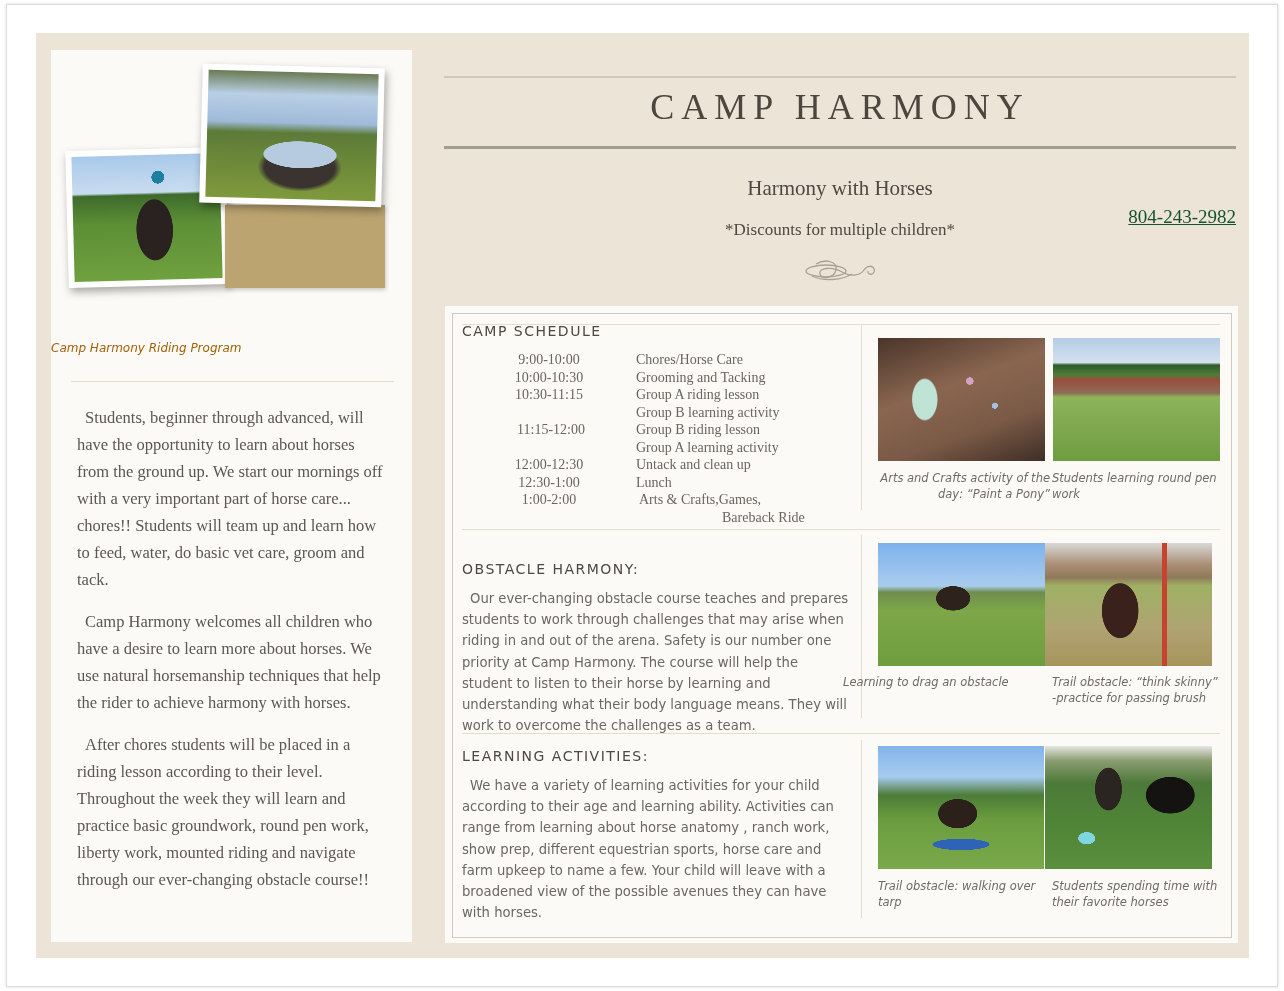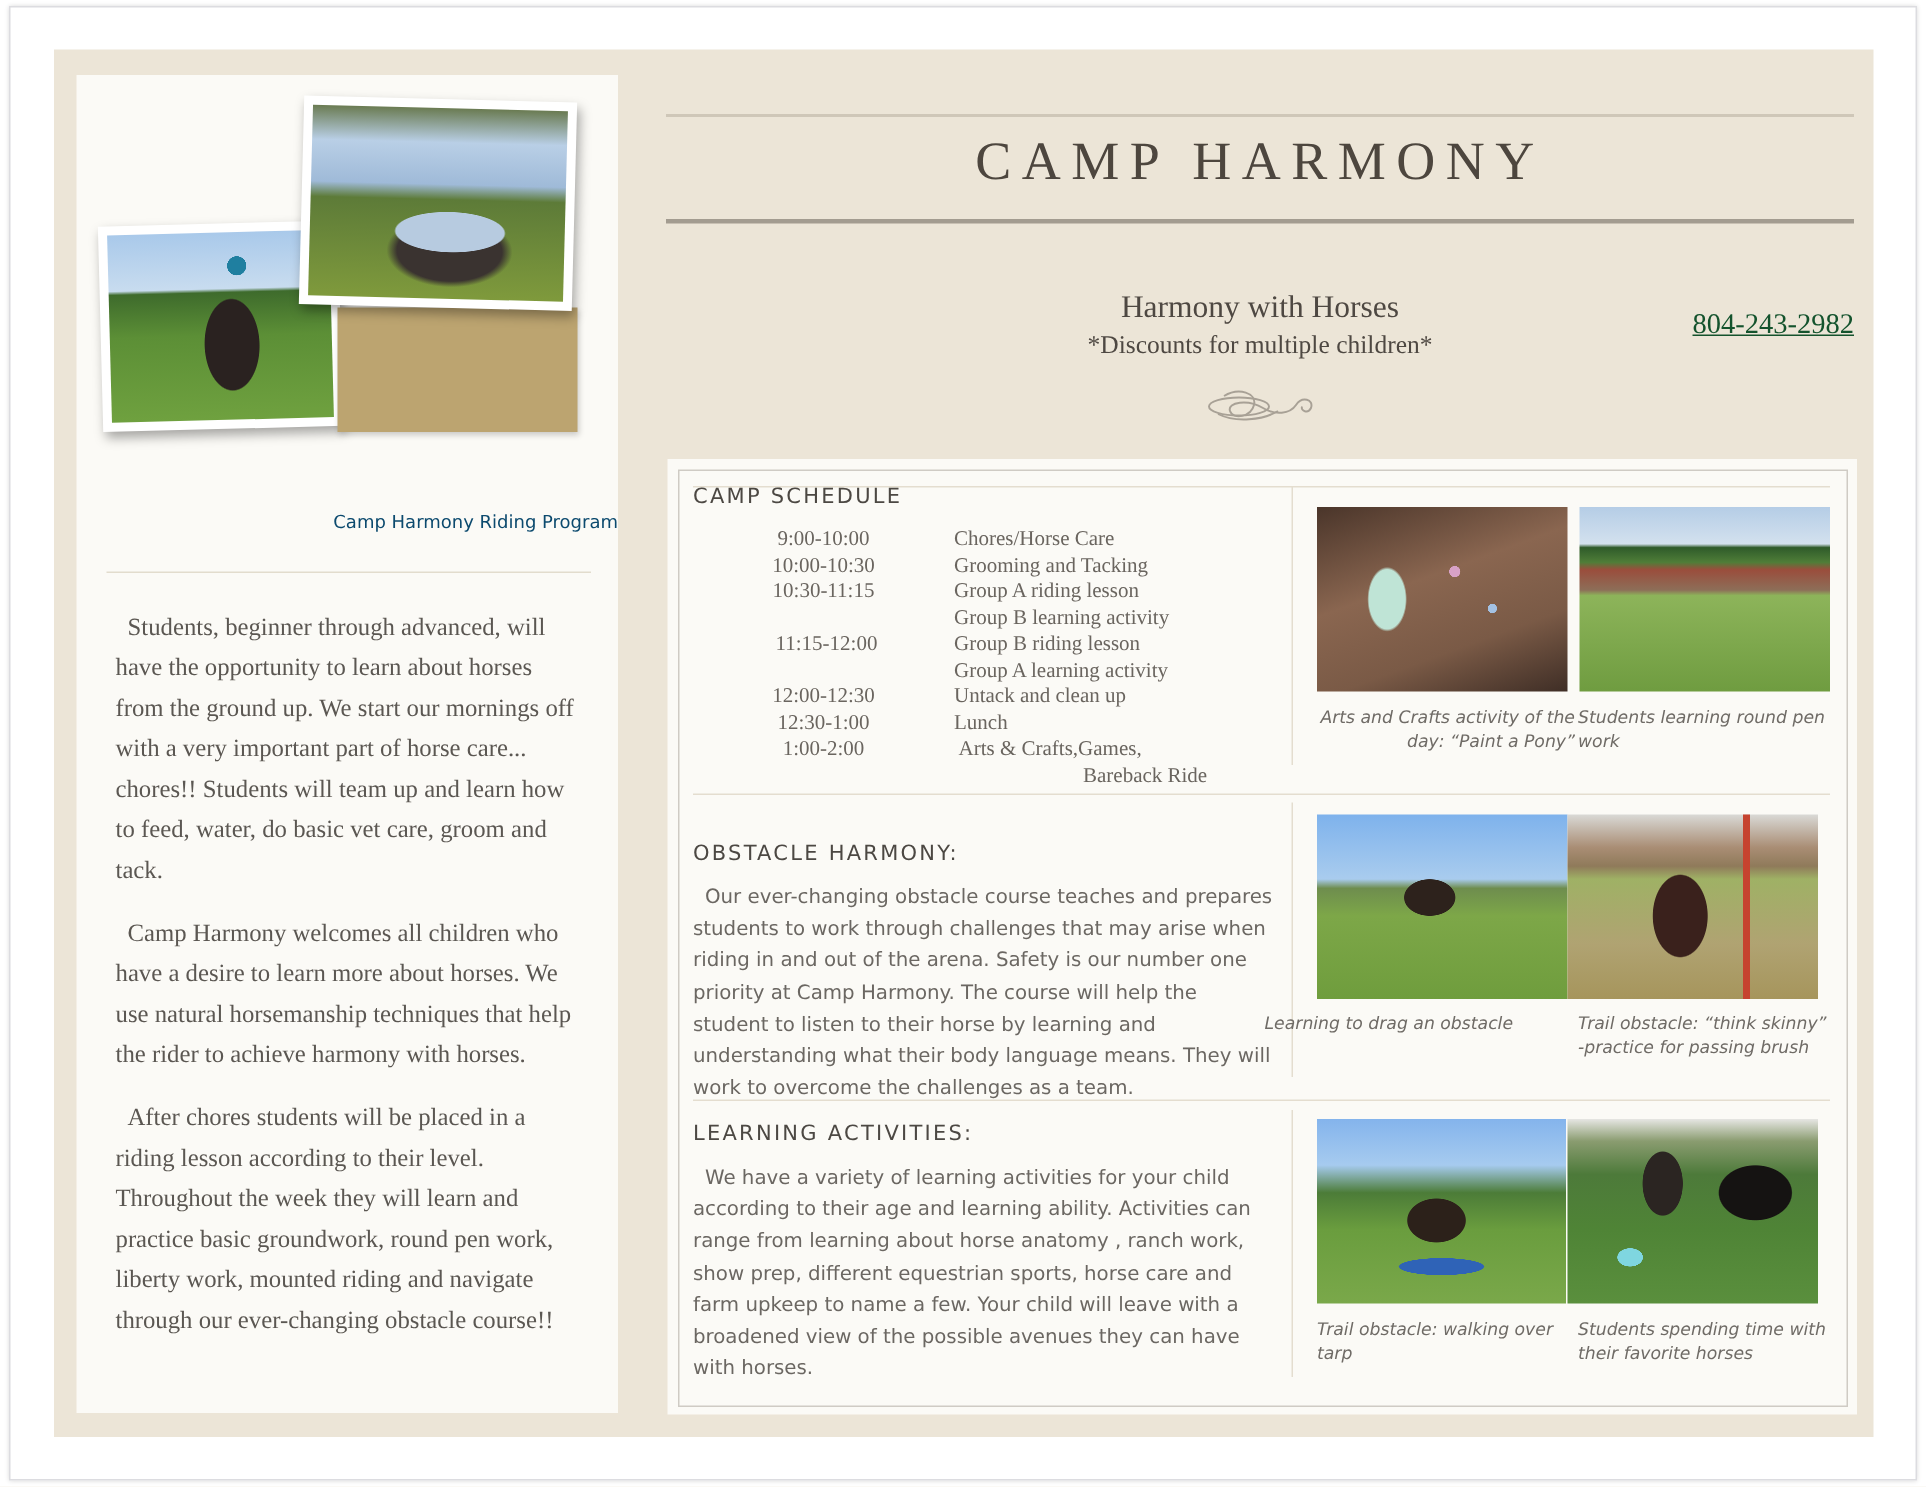--- a/index.html
+++ b/index.html
@@ -37,38 +37,38 @@
     background:
       radial-gradient(ellipse 60px 22px at 55% 65%, #b7cbe0 60%, transparent 62%),
       radial-gradient(ellipse 70px 40px at 55% 75%, #3a3330 50%, transparent 60%),
       linear-gradient(180deg, #6a7b52 0%, #b9cfe6 18%, #9fbad8 40%, #5d7b38 48%, #7f9a3c 100%);
   }
   .tan-block {
     position: absolute; left: 225px; top: 205px; width: 160px; height: 83px;
     background: #bca470; box-shadow: 1px 2px 4px rgba(0,0,0,0.2);
   }
   .left-caption {
-    position: absolute; left: 51px; top: 341px; width: 361px; text-align: right;
-    font-family: "DejaVu Sans", sans-serif; font-size: 12px; color: #0c4a6e;
+    position: absolute; left: 51px; top: 341px; width: 361px; text-align: left;
+    font-family: "DejaVu Sans", sans-serif; font-style: italic; font-size: 12px; color: #a16207;
   }
   .left-rule { position: absolute; left: 71px; top: 381px; width: 323px; height: 1px; background: #e2dccd; }
   .left-body {
     position: absolute; left: 77px; top: 404px; width: 312px;
     font-size: 16.5px; line-height: 27px; color: #5b5752;
   }
   .left-body p { margin-bottom: 15px; text-indent: 8px; }
 
   
   .hdr-rule-top { position: absolute; left: 444px; top: 76px; width: 792px; height: 2px; background: #cfc7b8; }
   .hdr-title {
     position: absolute; left: 444px; top: 86px; width: 792px; text-align: center;
     font-family: "Liberation Serif", serif; font-size: 36px; letter-spacing: 7px; color: #4d463e;
   }
   .hdr-rule-bottom { position: absolute; left: 444px; top: 146px; width: 792px; height: 3px; background: #a39c90; }
-  .hdr-sub { position: absolute; left: 444px; top: 176px; width: 792px; text-align: center; font-size: 21px; color: #4e4842; margin-top: 16px; }
+  .hdr-sub { position: absolute; left: 444px; top: 176px; width: 792px; text-align: center; font-size: 21px; color: #4e4842; }
   .hdr-phone { position: absolute; left: 444px; top: 206px; width: 792px; text-align: right; font-size: 19px; color: #14532d; text-decoration: underline; }
   .hdr-discount { position: absolute; left: 444px; top: 220px; width: 792px; text-align: center; font-size: 17px; color: #4e4842; }
   .ornament { position: absolute; left: 802px; top: 258px; width: 78px; height: 28px; }
 
   
   .content-box {
     position: absolute; left: 445px; top: 306px; width: 793px; height: 637px; background: #fbfaf6;
   }
   .content-inner {
     position: absolute; left: 452px; top: 313px; width: 780px; height: 625px;

